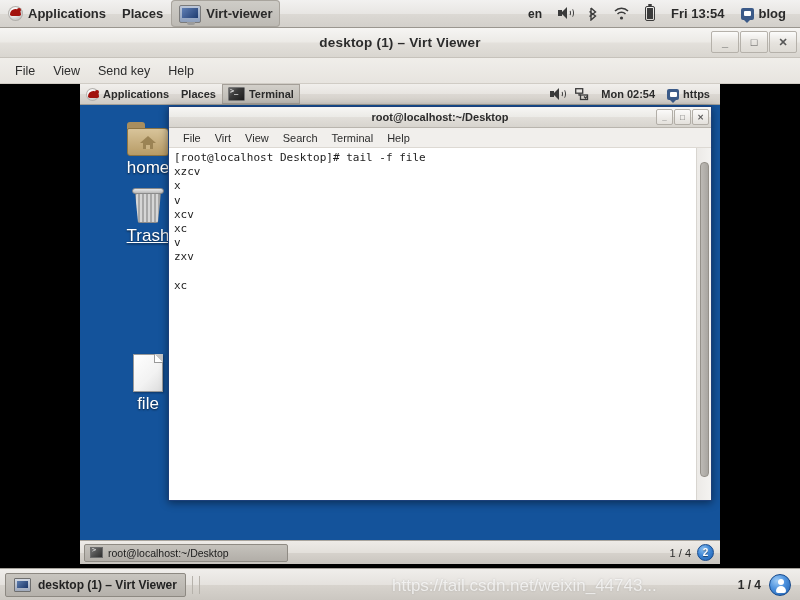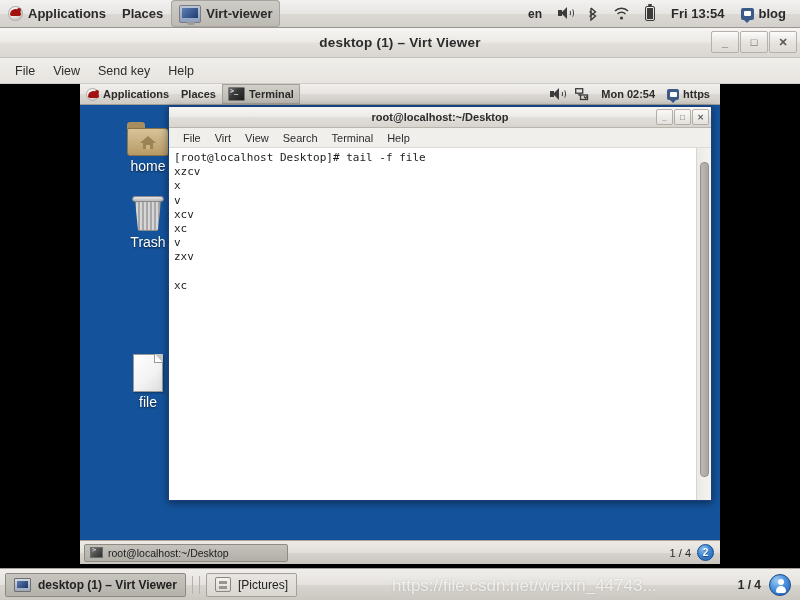--- a/index.html
+++ b/index.html
@@ -158,21 +158,21 @@
     font-size:7px; color:#e8e8e8;
   }
   .vm-active {
     background:linear-gradient(to bottom,#d4d1cb,#b9b6b0);
     box-shadow:inset 0 0 0 1px #a49f98;
   }
 
   
   .dicon {
     position:absolute; width:64px; text-align:center; color:#fff;
-    font-size:14px; text-shadow:0 1px 2px rgba(0,0,0,.7);
+    font-size:17px; text-shadow:0 1px 2px rgba(0,0,0,.7);
   }
   .dicon .glyph { height:44px; display:flex; align-items:flex-end; justify-content:center; }
   .dicon .lbl { margin-top:2px; }
 
   .folder-home { width:42px; height:34px; position:relative; }
   .folder-home .tab {
     position:absolute; left:0; top:0; width:18px; height:7px;
     background:#a88e5e; border-radius:3px 3px 0 0;
   }
   .folder-home .body {
@@ -508,21 +508,21 @@
             <div class="house">
                 <div class="roof"></div>
                 <div class="wall"></div>
                 <div class="door"></div>
               </div>
           </div>
         </div>
         <div class="lbl">home</div>
       </div>
 
-      <div class="dicon" style="left:36px; top:104px;">
+      <div class="dicon" style="left:36px; top:96px;text-decoration:underline;">
         <div class="glyph">
           <div class="trash">
               <div class="fill"></div>
               <div class="lid"></div>
               <div class="can"></div>
             </div>
         </div>
         <div class="lbl">Trash</div>
       </div>
 
@@ -585,23 +585,19 @@
   </div>
 </div>
 
 <div id="host-taskbar">
   <div class="htask active">
     <span class="mon-ico"></span>
     <span>desktop (1) – Virt Viewer</span>
   </div>
   <div class="thinsep"></div>
   <div class="thinsep"></div>
-  <div class="htask">
-    <span class="fm-ico"></span>
-    <span>[Pictures]</span>
-  </div>
   <div id="host-ws">
     <span id="host-ws-text">1 / 4</span>
     <span class="badge-user"></span>
   </div>
 </div>
 
-<div id="watermark">https://file.csdn.net/weixin_44743...</div>
+<div id="watermark">https://tail.csdn.net/weixin_44743...</div>
 
 </body></html>

